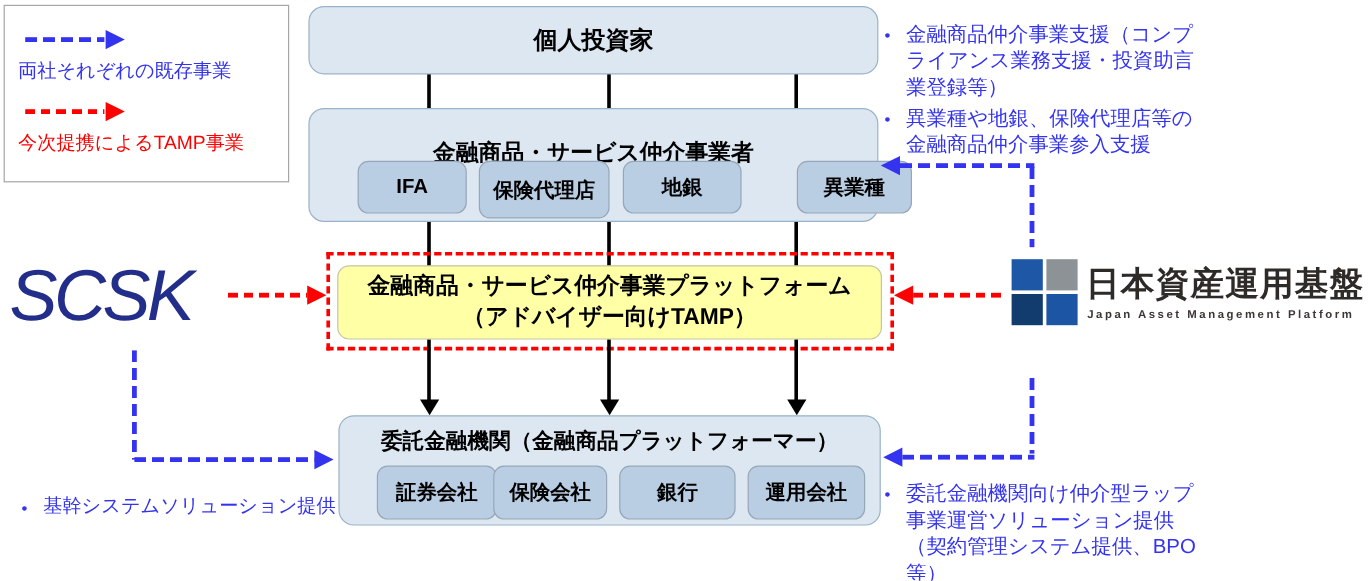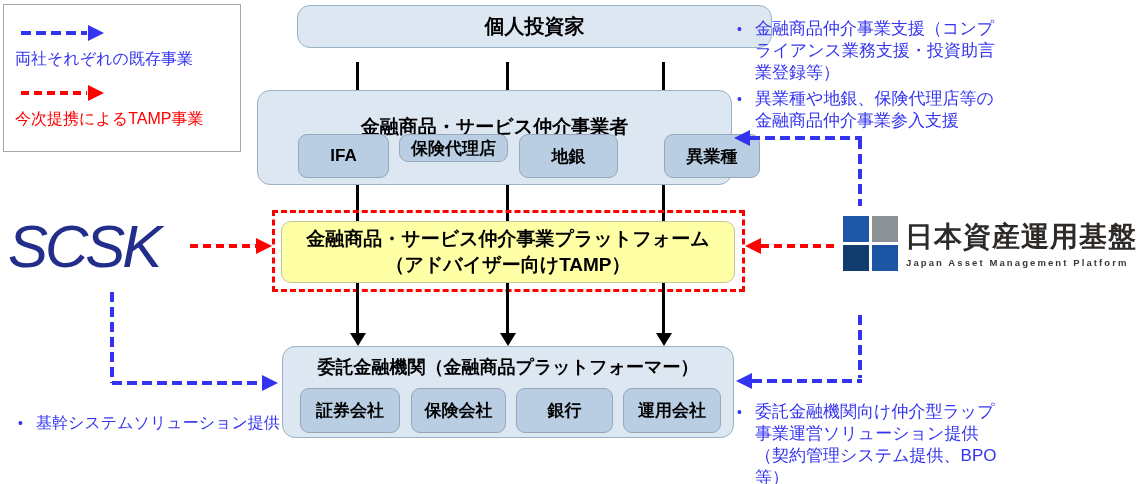--- a/index.html
+++ b/index.html
@@ -64,32 +64,32 @@
 
   <div class="abs legend">
     <div class="abs hdash-b" style="left:17px;top:26px;width:66px;"></div>
     <div class="abs tri tri-right-b" style="left:84px;top:20px;"></div>
     <div class="abs legend-label" style="left:11px;top:44px;color:var(--blue);">両社それぞれの既存事業</div>
     <div class="abs hdash-r" style="left:17px;top:86px;width:66px;"></div>
     <div class="abs tri tri-right-r" style="left:84px;top:80px;"></div>
     <div class="abs legend-label" style="left:11px;top:104px;color:var(--red);">今次提携によるTAMP事業</div>
   </div>
 
-  <div class="abs bigbox" style="left:257px;top:5px;width:475px;height:43px;display:flex;align-items:center;justify-content:center;margin-left:40px;">
+  <div class="abs bigbox" style="left:257px;top:5px;width:475px;height:57px;display:flex;align-items:center;justify-content:center;">
     <div class="boxtitle" style="font-size:20px;">個人投資家</div>
   </div>
 
   <div class="abs vline" style="left:356px;top:62px;height:28px;"></div>
   <div class="abs vline" style="left:506px;top:62px;height:28px;"></div>
   <div class="abs vline" style="left:662px;top:62px;height:28px;"></div>
 
   <div class="abs bigbox" style="left:257px;top:90px;width:475px;height:95px;">
     <div class="boxtitle" style="margin-top:23px;font-size:19px;">金融商品・サービス仲介事業者</div>
     <div class="abs chip" style="left:40px;top:43px;width:91px;height:44px;">IFA</div>
-    <div class="abs chip" style="left:141px;top:43px;width:109px;height:28px;">保険代理店</div>
+    <div class="abs chip" style="left:141px;top:43px;width:109px;height:48px;">保険代理店</div>
     <div class="abs chip" style="left:261px;top:43px;width:99px;height:44px;">地銀</div>
     <div class="abs chip" style="left:370px;top:43px;width:96px;height:44px;margin-left:36px;">異業種</div>
   </div>
 
   <div class="abs vline" style="left:356px;top:185px;height:37px;"></div>
   <div class="abs vline" style="left:506px;top:185px;height:37px;"></div>
   <div class="abs vline" style="left:662px;top:185px;height:37px;"></div>
 
   <div class="abs platform-outline" style="left:272px;top:210px;width:473px;height:82px;"></div>
   <div class="abs platform-box" style="left:281px;top:221px;width:454px;height:62px;">
@@ -99,21 +99,21 @@
 
   <div class="abs vline" style="left:356px;top:283px;height:51px;"></div>
   <div class="abs tri tri-down" style="left:350px;top:333px;"></div>
   <div class="abs vline" style="left:506px;top:283px;height:51px;"></div>
   <div class="abs tri tri-down" style="left:500px;top:333px;"></div>
   <div class="abs vline" style="left:662px;top:283px;height:51px;"></div>
   <div class="abs tri tri-down" style="left:656px;top:333px;"></div>
 
   <div class="abs bigbox" style="left:282px;top:346px;width:452px;height:92px;">
     <div class="boxtitle" style="margin-top:8px;font-size:18px;">委託金融機関（金融商品プラットフォーマー）</div>
-    <div class="abs chip" style="left:17px;top:41px;width:100px;height:45px;">証券会社</div>
+    <div class="abs chip" style="left:31px;top:41px;width:100px;height:45px;">証券会社</div>
     <div class="abs chip" style="left:128px;top:41px;width:95px;height:45px;">保険会社</div>
     <div class="abs chip" style="left:233px;top:41px;width:97px;height:45px;">銀行</div>
     <div class="abs chip" style="left:340px;top:41px;width:98px;height:45px;">運用会社</div>
   </div>
 
   <div class="abs scsk" style="left:8px;top:212px;">SCSK</div>
 
   <div class="abs hdash-r" style="left:190px;top:244px;width:66px;"></div>
   <div class="abs tri tri-right-r" style="left:256px;top:238px;"></div>
 

